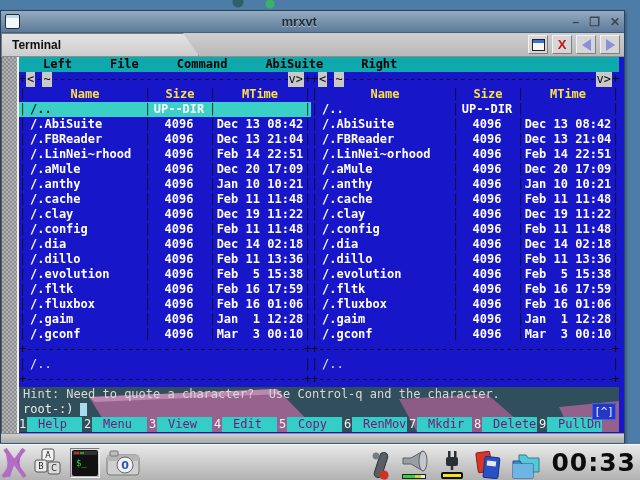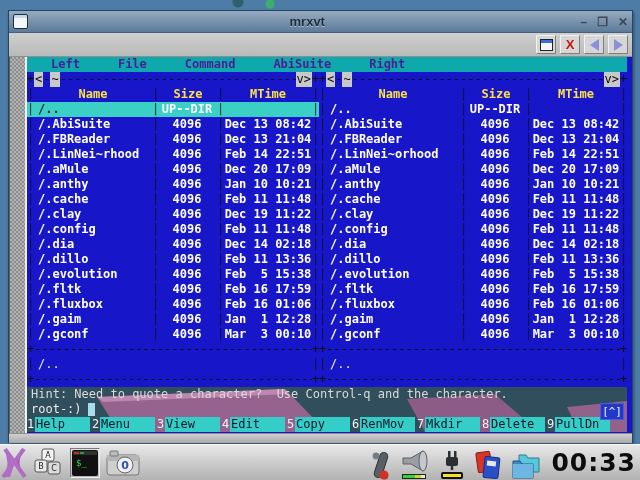--- a/index.html
+++ b/index.html
@@ -7,21 +7,21 @@
   body {
     font-family:"DejaVu Sans Mono", monospace;
     background:
       radial-gradient(circle 5px at 270px 4px, #3ab06a 0 4px, transparent 5px),
       radial-gradient(circle 6px at 238px 2px, #2e5f6a 0 5px, transparent 6px),
       #4d7ca6;
     position:relative;
   }
 
   
-  .window { position:absolute; left:8px; top:10px; width:625px; height:433px;
+  .window { position:absolute; left:0; top:10px; width:625px; height:433px;
     border:1px solid #24445f; background:#c2c2c2; box-shadow:1px 2px 3px rgba(0,0,0,.35); }
   .titlebar { height:22px; background:linear-gradient(#96abc0,#5c7a99);
     display:flex; align-items:center; padding:0 4px; border-bottom:1px solid #44607c; }
   .win-menu-icon { width:15px; height:15px; background:#f4f8fb; border:1px solid #1d2e3d;
     border-radius:2px; box-shadow:inset 0 3px 0 #c9d8e4; margin-right:6px; }
   .title { flex:1; text-align:center; font-family:"Liberation Sans",sans-serif;
     font-weight:bold; font-size:13px; color:#1f2d3a; text-shadow:0 1px 0 #aebfd0; }
   .win-controls { display:flex; gap:10px; color:#3c4752; font-family:"Liberation Sans",sans-serif;
     font-size:12px; font-weight:bold; }
   .win-controls span { cursor:default; }
@@ -46,21 +46,21 @@
   .terminal { position:relative; height:376px; background:#1717c9; display:flex; }
   .scrollbar { width:18px; height:100%;
     background:repeating-conic-gradient(#b2b2b2 0 25%, #8d8d8d 0 50%);
     background-size:4px 4px; border-right:2px solid #f0f0f0; border-left:1px solid #5a5a5a; }
   .screen { width:600px; height:100%; position:relative;
     font-size:12px; line-height:15px; }
 
   .row { height:15px; display:flex; align-items:center; white-space:pre; }
 
   
-  .mc-menubar { background:#0fa8ac; color:#4c1d95; height:15px; display:flex;
+  .mc-menubar { background:#0fa8ac; color:#000000; height:15px; display:flex;
     gap:38px; padding-left:24px; font-weight:bold; }
   .mb-item { cursor:default; }
 
   
   .mc-blue { display:flex; background:#1717c9; }
   .panel { display:flex; flex-direction:column; }
   .panel.left  { width:292px; }
   .panel.right { width:308px; }
 
   .bar { width:7px; text-align:center; color:#10103a; flex:0 0 7px; }
@@ -85,21 +85,21 @@
   .hint-row { color:#d9d9d9; padding-left:4px; }
   .prompt-row { color:#ececec; padding-left:4px; position:relative; }
   .cursor { display:inline-block; width:7px; height:13px; background:#a9dcea; vertical-align:-2px; margin-left:6px; }
   .corner-badge { position:absolute; right:3px; top:1px; background:#2438c8; color:#eef2ff;
     font-size:11px; padding:0 1px; border:1px solid #4a5be0; }
 
   
   .fkey-bar { display:flex; height:15px; }
   .fkey { flex:1 1 0; display:flex; min-width:0; }
   .fkey .num { flex:0 0 8px; color:#f2f2f2; }
-  .fkey .lbl { flex:1 1 auto; background:#35cdc7; color:#0f172a; padding-left:1px;
+  .fkey .lbl { flex:1 1 auto; background:#35cdc7; color:#701a75; padding-left:11px;
     margin-right:2px; overflow:hidden; }
   .fkey-end { flex:0 0 15px; background:#0a0a0a; }
 
   .win-bottom { height:10px; background:linear-gradient(#cfcfcf,#a9a9a9);
     border-top:1px solid #8c8c8c; }
 
   
   .taskbar { position:absolute; left:0; top:444px; width:640px; height:36px;
     background:linear-gradient(#e8e8e8,#b2b2b2); border-top:1px solid #f8f8f8;
     display:flex; align-items:center; }
@@ -118,20 +118,23 @@
     <div class="win-menu-icon"></div>
     <div class="title">mrxvt</div>
     <div class="win-controls">
       <span>–</span>
       <span>❐</span>
       <span>✕</span>
     </div>
   </div>
 
   <div class="tabbar">
+    <div class="tab">
+      <span>Terminal</span>
+    </div>
     <div class="tab-buttons">
       <div class="tb-btn">
         <div class="mini-term"></div>
       </div>
       <div class="tb-btn">
         <span class="tab-close">X</span>
       </div>
       <div class="tb-btn">
         <div class="tri left"></div>
       </div>

